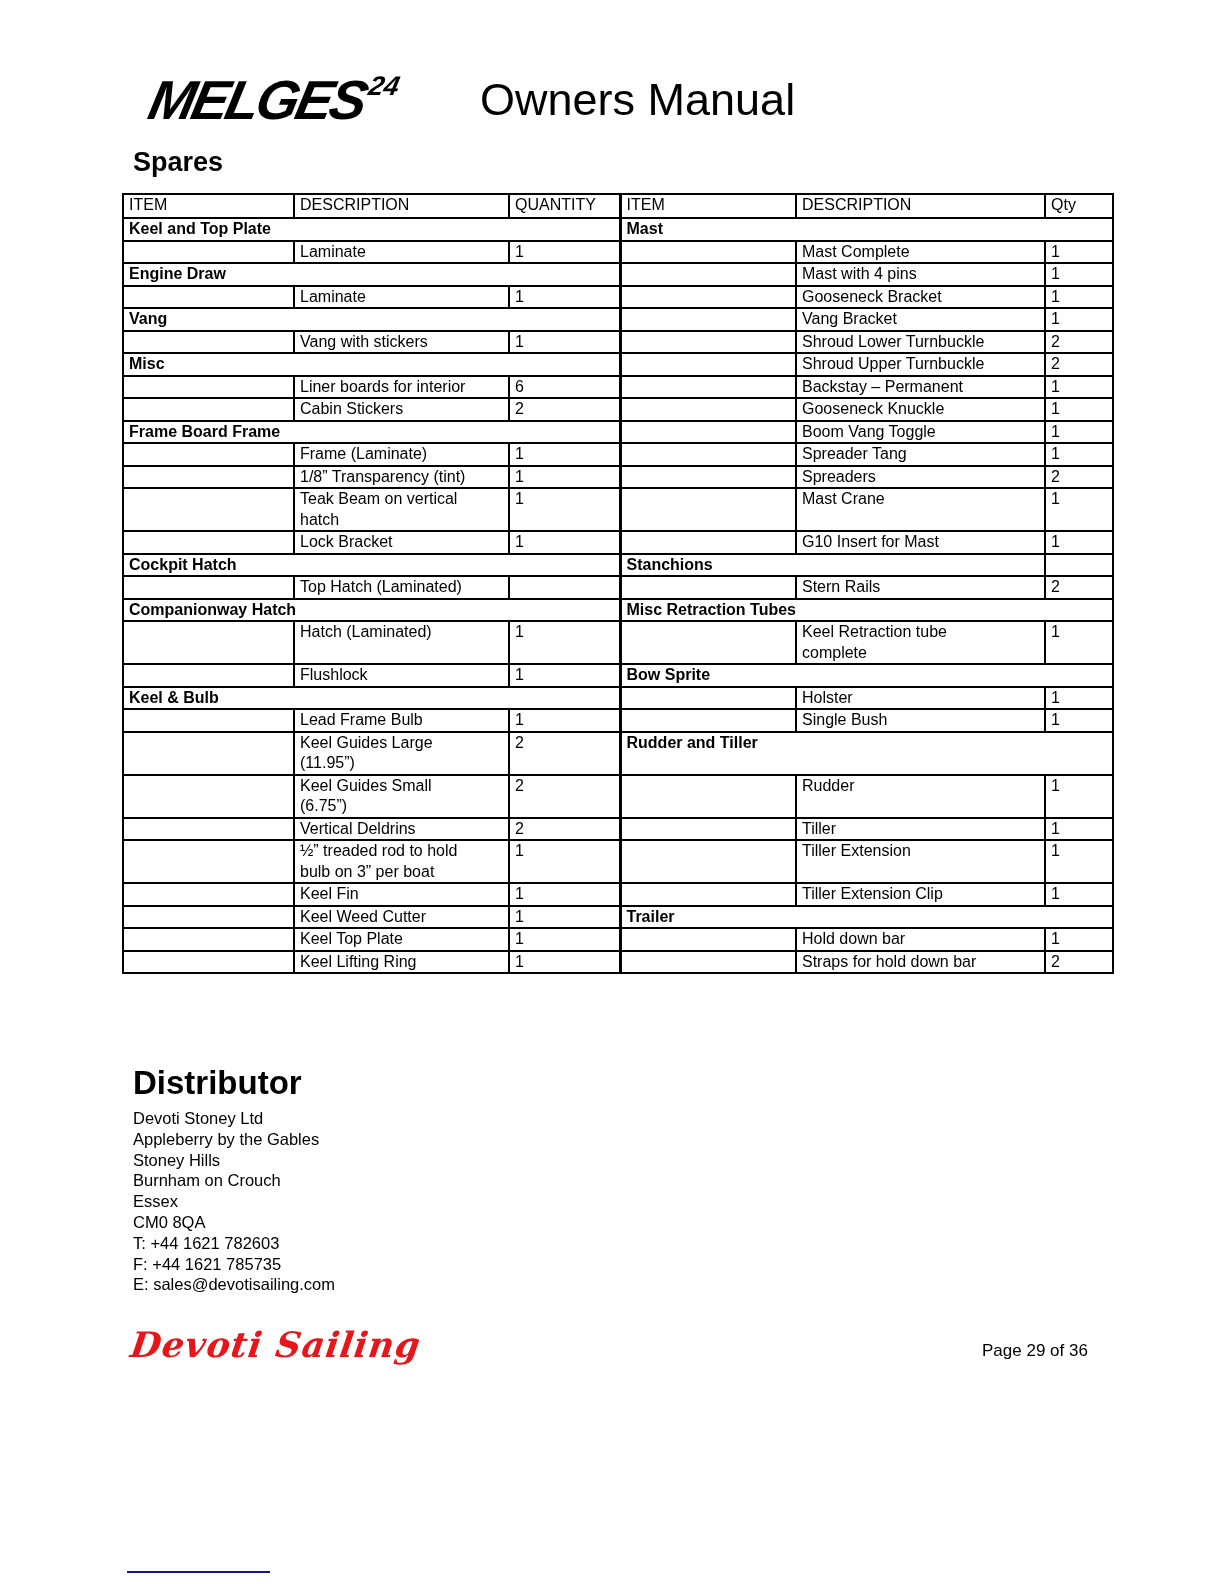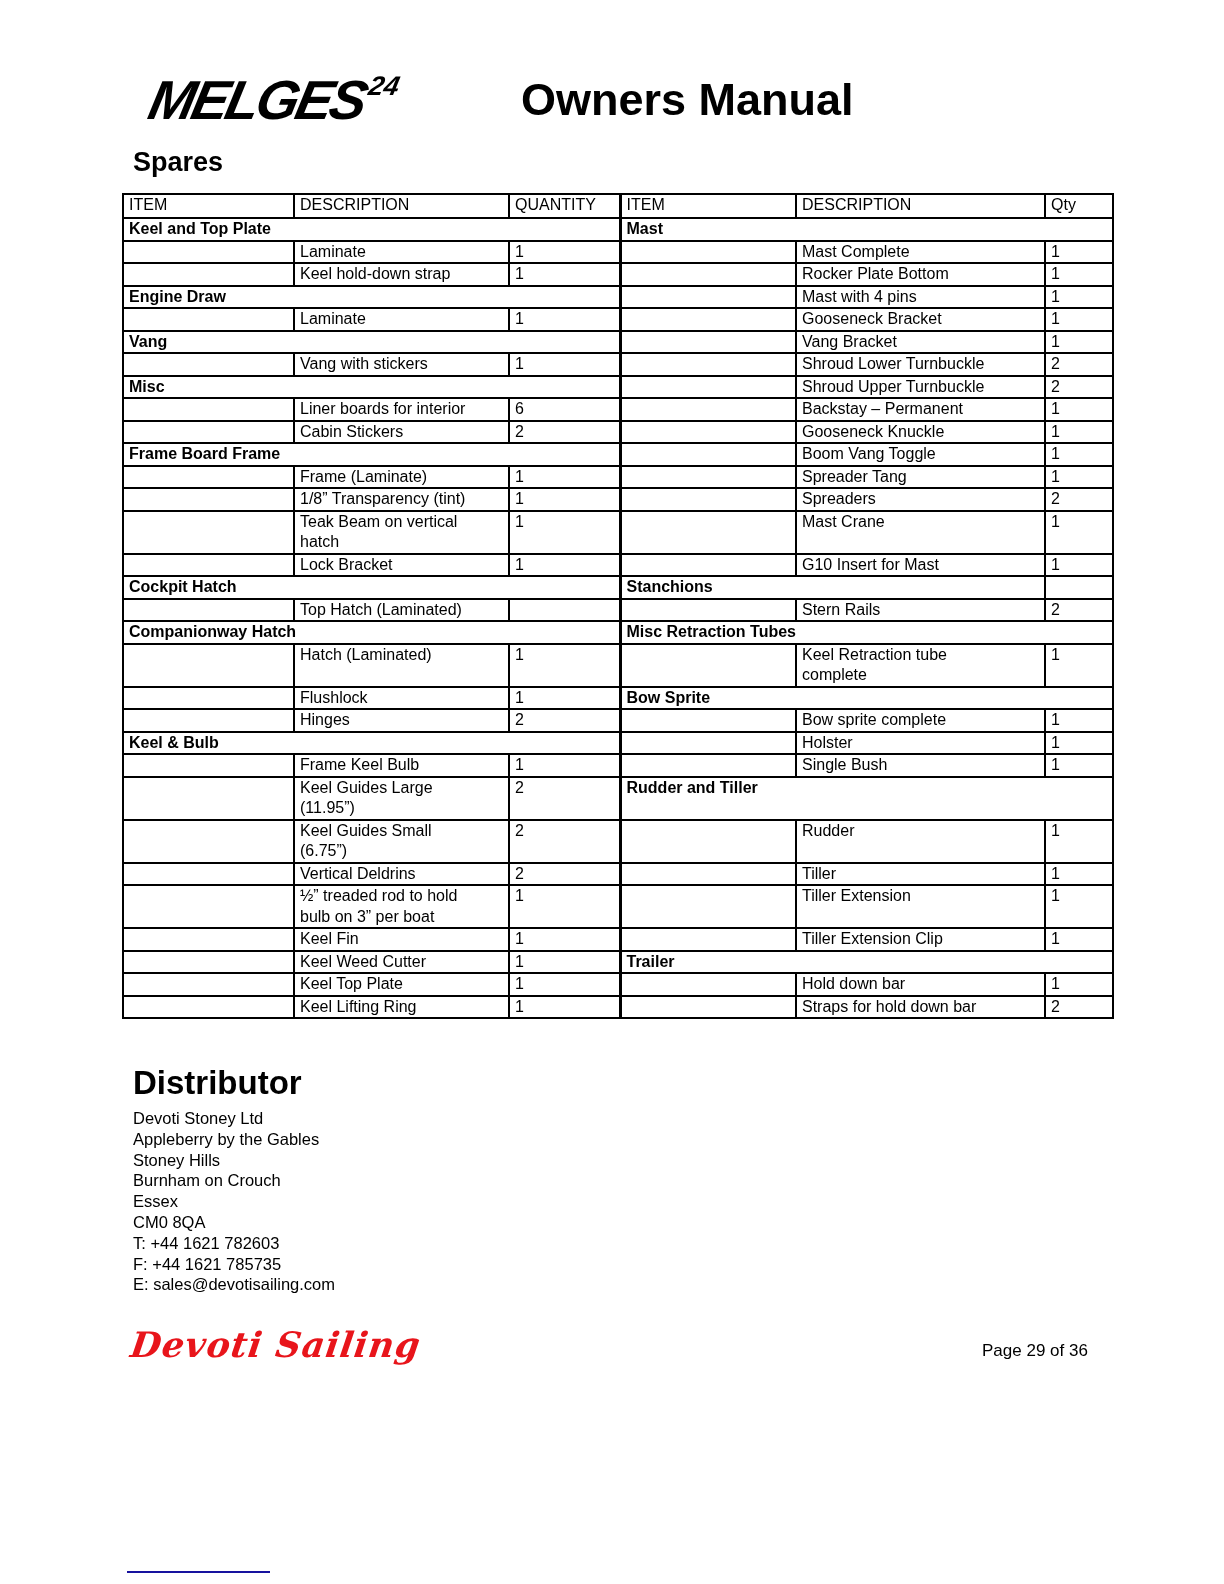--- a/index.html
+++ b/index.html
@@ -4,21 +4,21 @@
 <style>
   html,body{margin:0;padding:0;background:#fff;}
   .page{
     position:relative;width:1224px;height:1584px;background:#ffffff;
     font-family:"Liberation Sans",sans-serif;color:#000;overflow:hidden;
   }
   
   .logo{position:absolute;left:150px;top:68px;transform:skewX(-12deg);white-space:nowrap;}
   .brand{font-size:55px;font-weight:bold;font-style:italic;letter-spacing:-3px;}
   .brand-sup{font-size:27px;font-weight:bold;font-style:italic;position:relative;top:-24px;left:2px;}
-  .doc-title{position:absolute;left:480px;top:74px;font-size:45px;font-weight:bold;margin-left:41px;}
+  .doc-title{position:absolute;left:480px;top:74px;font-size:45px;font-weight:normal;}
   .spares-heading{position:absolute;left:133px;top:147px;font-size:27px;font-weight:bold;}
   
   .spares-table-wrap{position:absolute;left:122px;top:193px;}
   table.spares{border-collapse:collapse;table-layout:fixed;width:990px;}
   table.spares td,table.spares th{
     border:2px solid #000;vertical-align:top;padding:0 5px;
     font-size:16px;line-height:20.5px;white-space:pre-line;overflow:hidden;
   }
   table.spares th{font-weight:normal;text-align:left;height:22px;}
   table.spares tr{height:22px;}
@@ -73,28 +73,20 @@
           </tr>
           <tr>
             <td></td>
             <td>Laminate</td>
             <td>1</td>
             <td class="mid"></td>
             <td>Mast Complete</td>
             <td>1</td>
           </tr>
           <tr>
-            <td></td>
-            <td>Keel hold-down strap</td>
-            <td>1</td>
-            <td class="mid"></td>
-            <td>Rocker Plate Bottom</td>
-            <td>1</td>
-          </tr>
-          <tr>
             <td class="section" colspan="3">Engine Draw</td>
             <td class="mid"></td>
             <td>Mast with 4 pins</td>
             <td>1</td>
           </tr>
           <tr>
             <td></td>
             <td>Laminate</td>
             <td>1</td>
             <td class="mid"></td>
@@ -202,36 +194,28 @@
 complete</td>
             <td>1</td>
           </tr>
           <tr>
             <td></td>
             <td>Flushlock</td>
             <td>1</td>
             <td class="section mid" colspan="3">Bow Sprite</td>
           </tr>
           <tr>
-            <td></td>
-            <td>Hinges</td>
-            <td>2</td>
-            <td class="mid"></td>
-            <td>Bow sprite complete</td>
-            <td>1</td>
-          </tr>
-          <tr>
             <td class="section" colspan="3">Keel &amp; Bulb</td>
             <td class="mid"></td>
             <td>Holster</td>
             <td>1</td>
           </tr>
           <tr>
             <td></td>
-            <td>Frame Keel Bulb</td>
+            <td>Lead Frame Bulb</td>
             <td>1</td>
             <td class="mid"></td>
             <td>Single Bush</td>
             <td>1</td>
           </tr>
           <tr>
             <td></td>
             <td>Keel Guides Large
 (11.95”)</td>
             <td>2</td>

